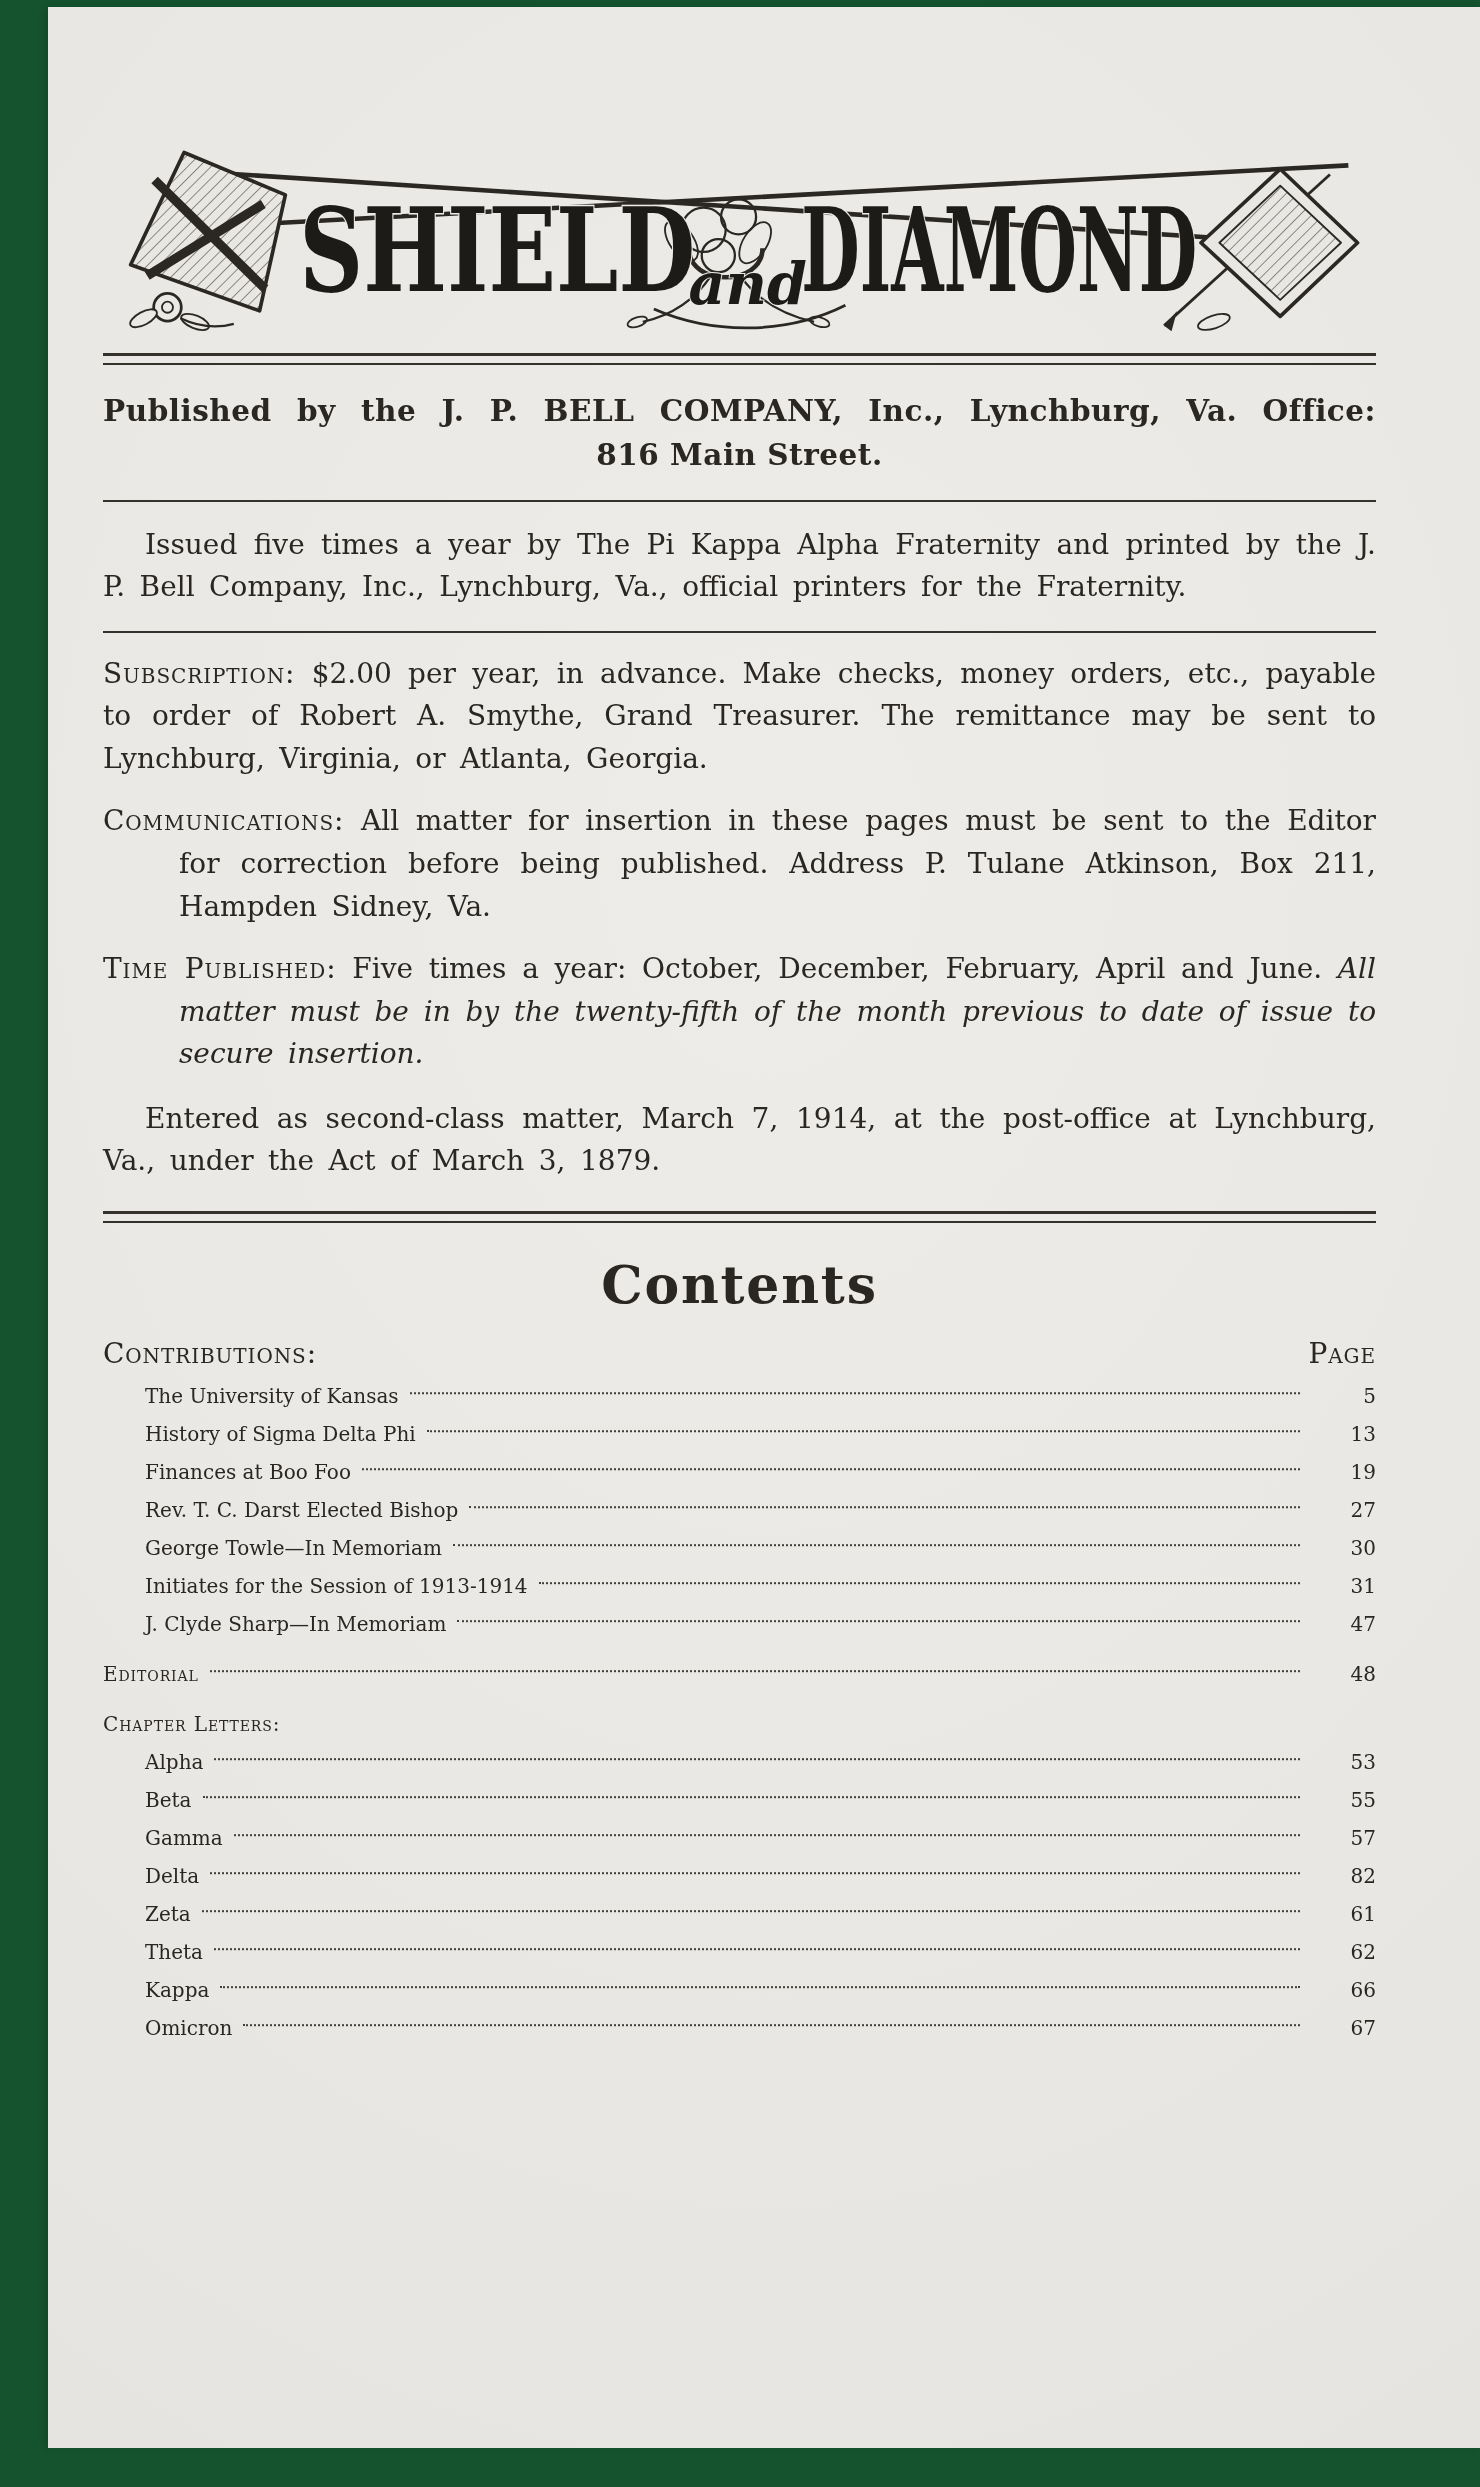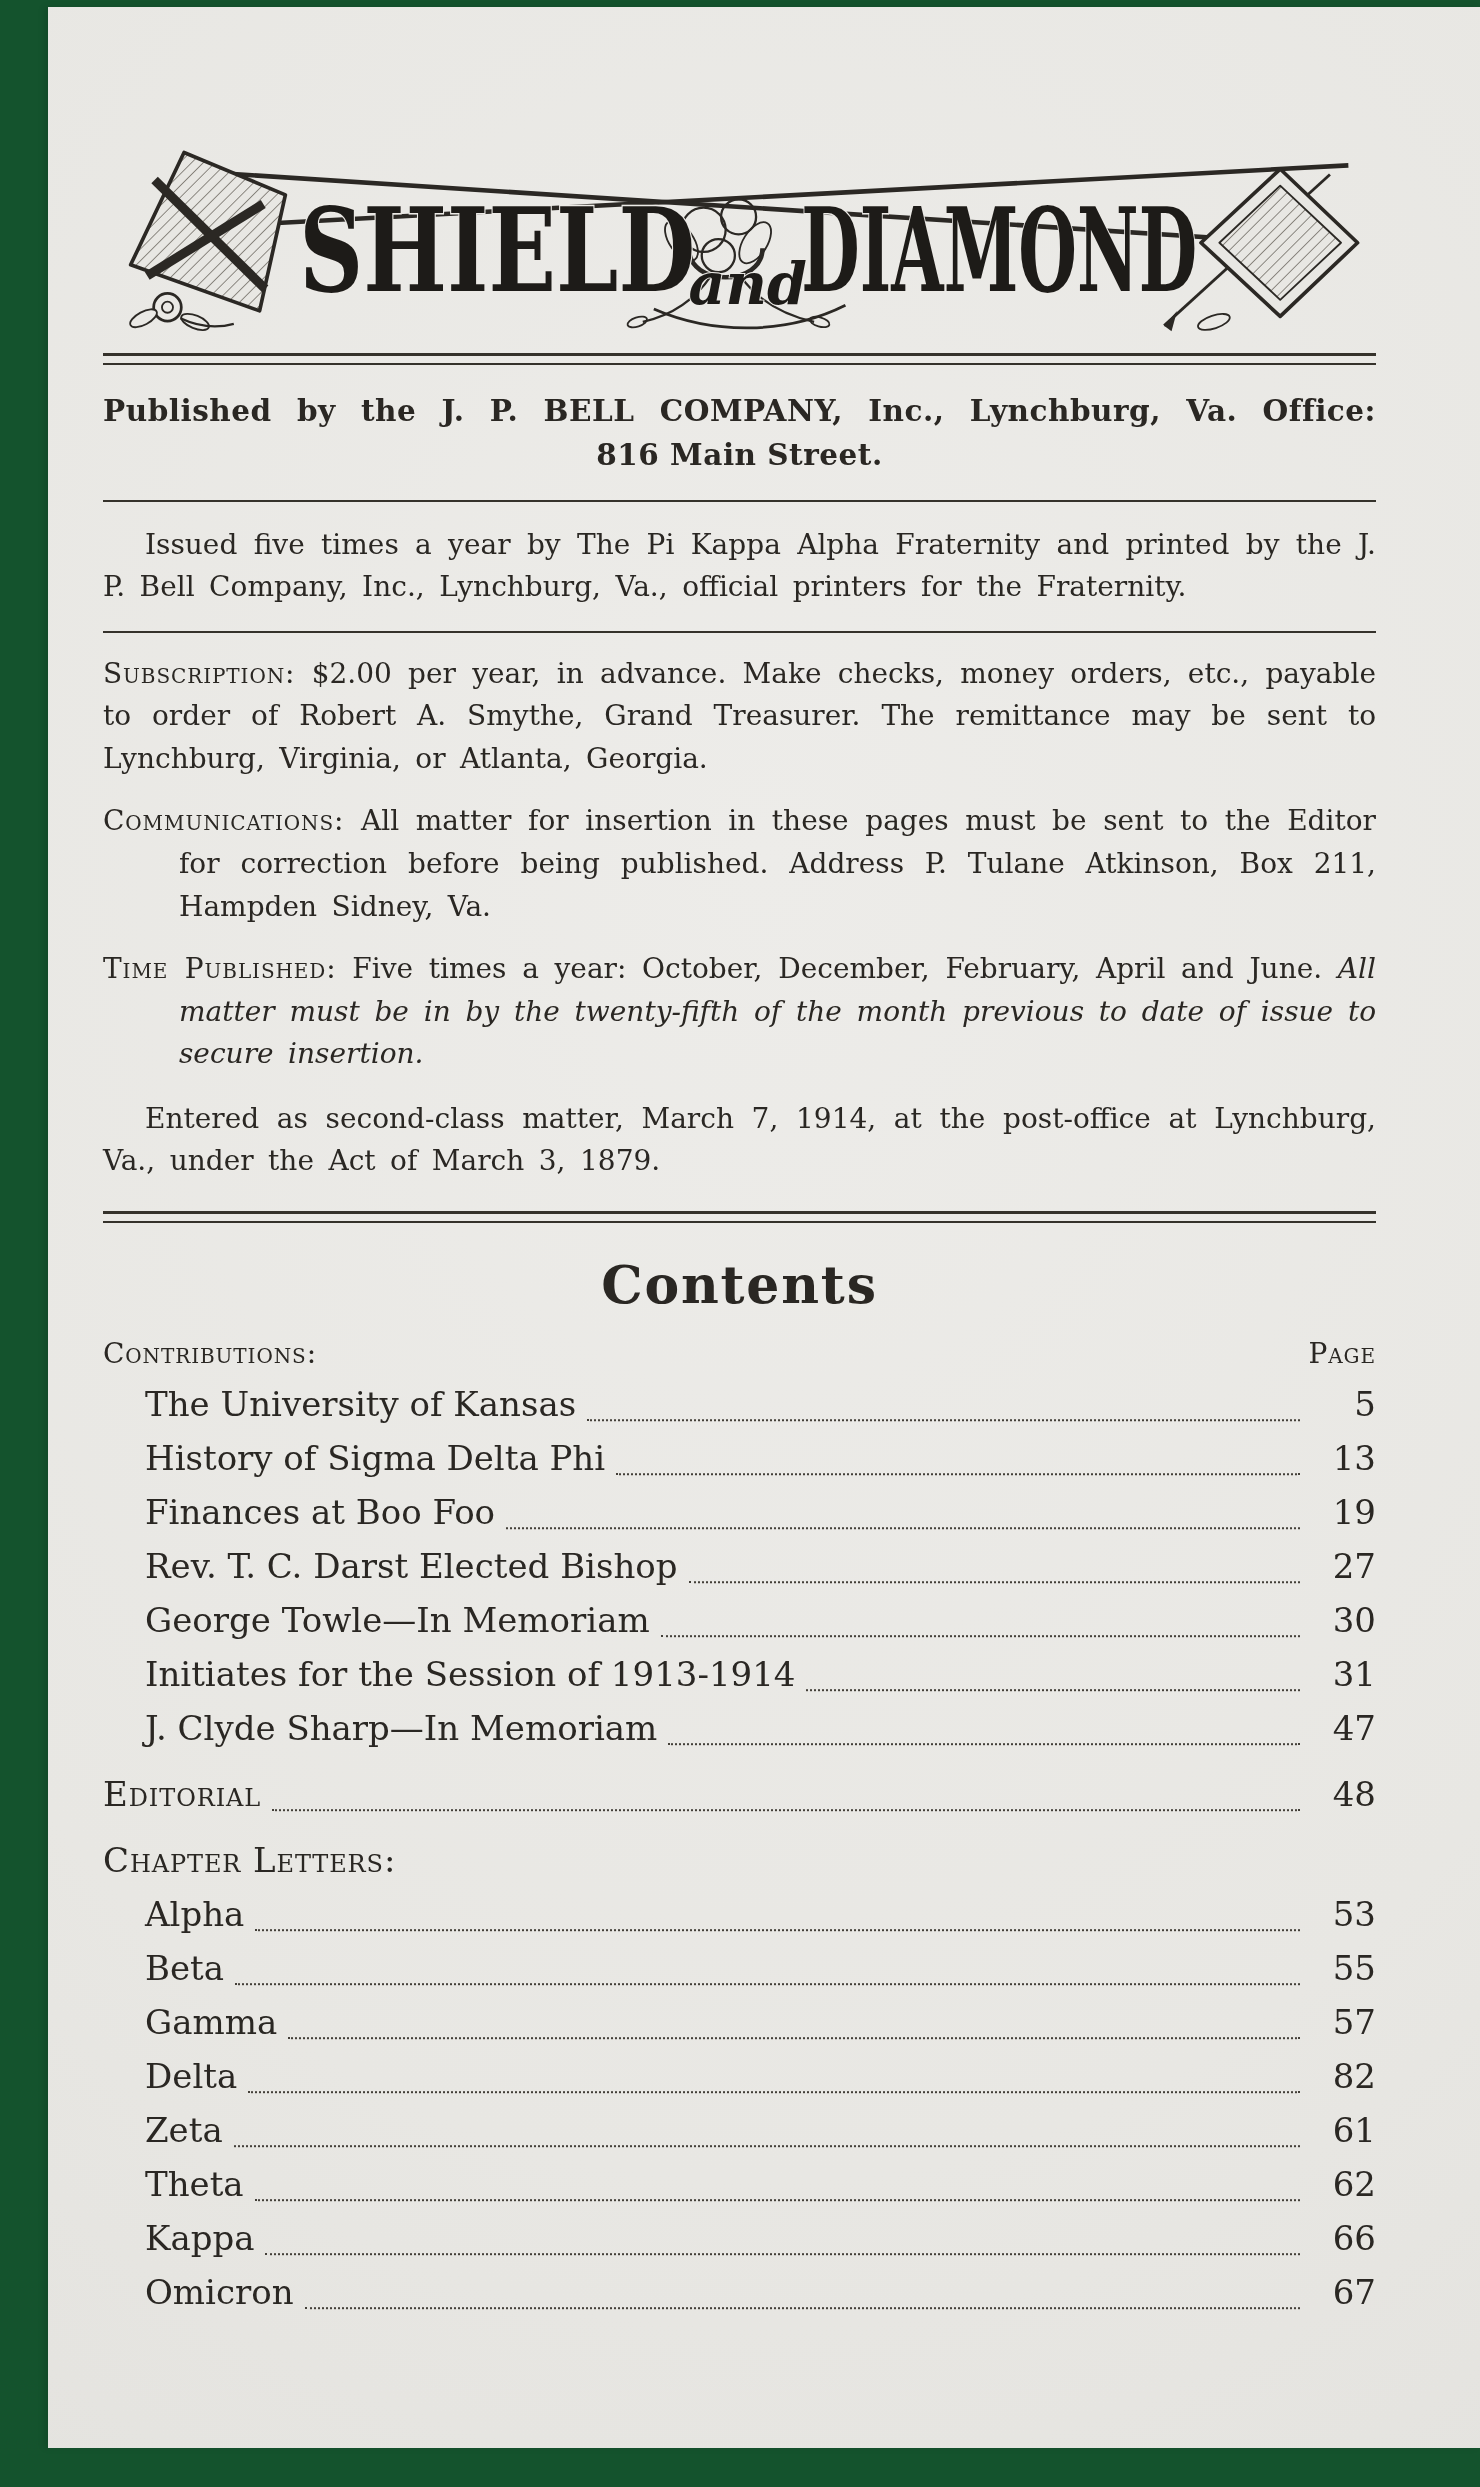--- a/index.html
+++ b/index.html
@@ -25,21 +25,21 @@
   .para.first-indent{text-indent:42px;}
 
   .notice{font-size:28px;line-height:1.52;text-align:justify;word-spacing:0.2em;margin:20px 0 0 0;}
   .notice.hang{padding-left:76px;text-indent:-76px;}
   .sc-label{font-variant:small-caps;letter-spacing:0.9px;}
   .it{font-style:italic;}
 
   .toc-heading{text-align:center;font-size:52px;font-weight:bold;margin-top:31px;letter-spacing:1.8px;}
   .toc-header{display:flex;justify-content:space-between;align-items:baseline;font-size:28px;margin-top:22px;}
   .toc-rows{margin-top:3.7px;}
-  .toc-row{display:flex;align-items:flex-end;font-size:34px;margin-top:14px;}
+  .toc-row{display:flex;align-items:center;font-size:20px;margin-top:14px;}
   .toc-row.indent{padding-left:42px;}
   .toc-row.gap{margin-top:26px;}
   .toc-row.sc .toc-title{font-variant:small-caps;letter-spacing:0.9px;}
   .toc-title{white-space:nowrap;}
   .toc-leader{flex:1 1 auto;border-bottom:2.8px dotted #433f38;margin:0 14.7px 0 11px;min-width:37px;transform:translateY(-2.8px);}
   .toc-page{width:61px;text-align:right;white-space:nowrap;}
   .toc-page-label{font-variant:small-caps;letter-spacing:0.9px;}
 </style>
 </head>
 <body>

